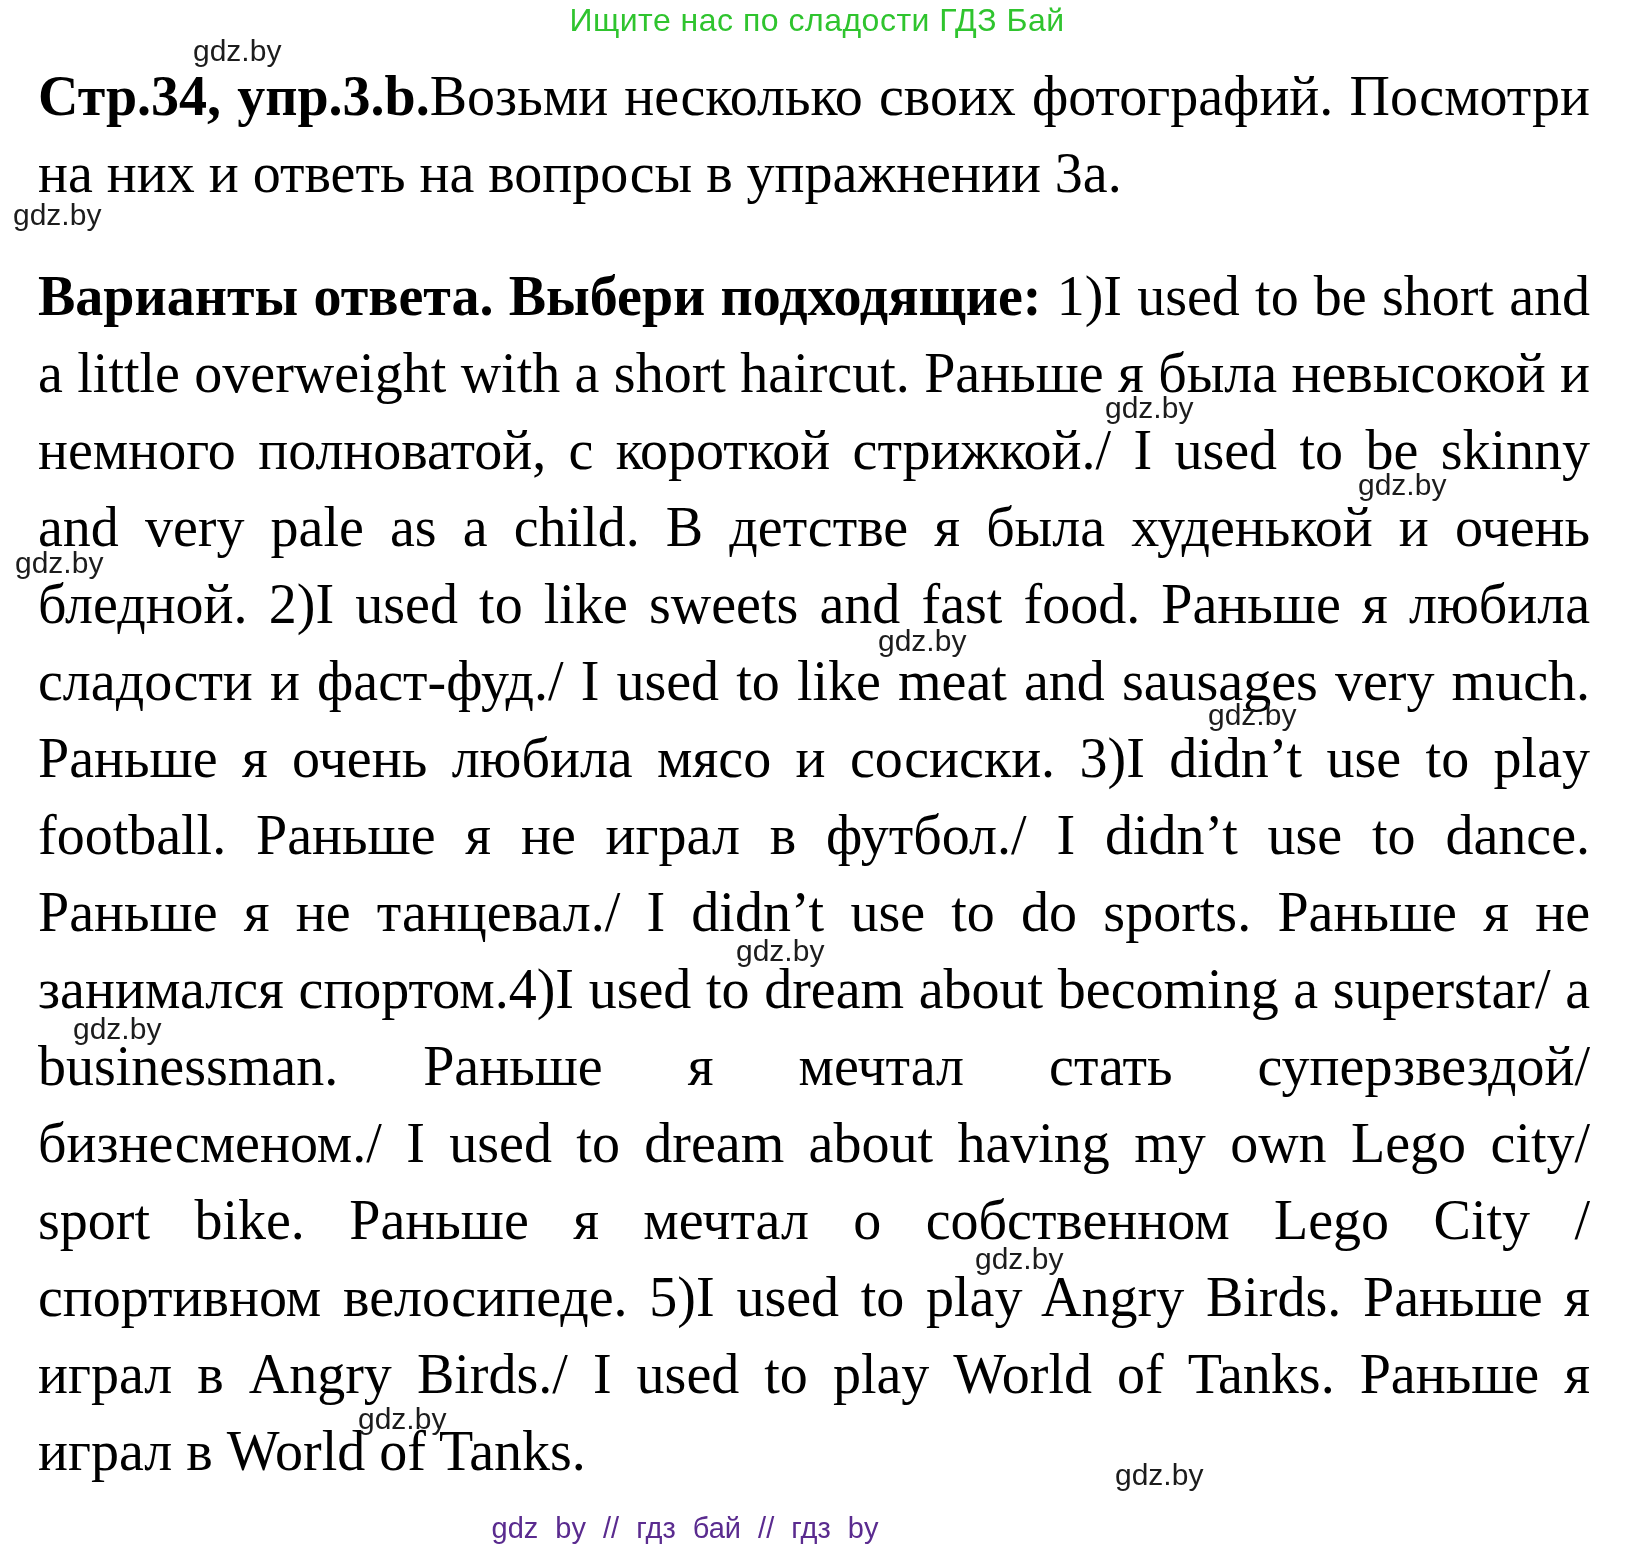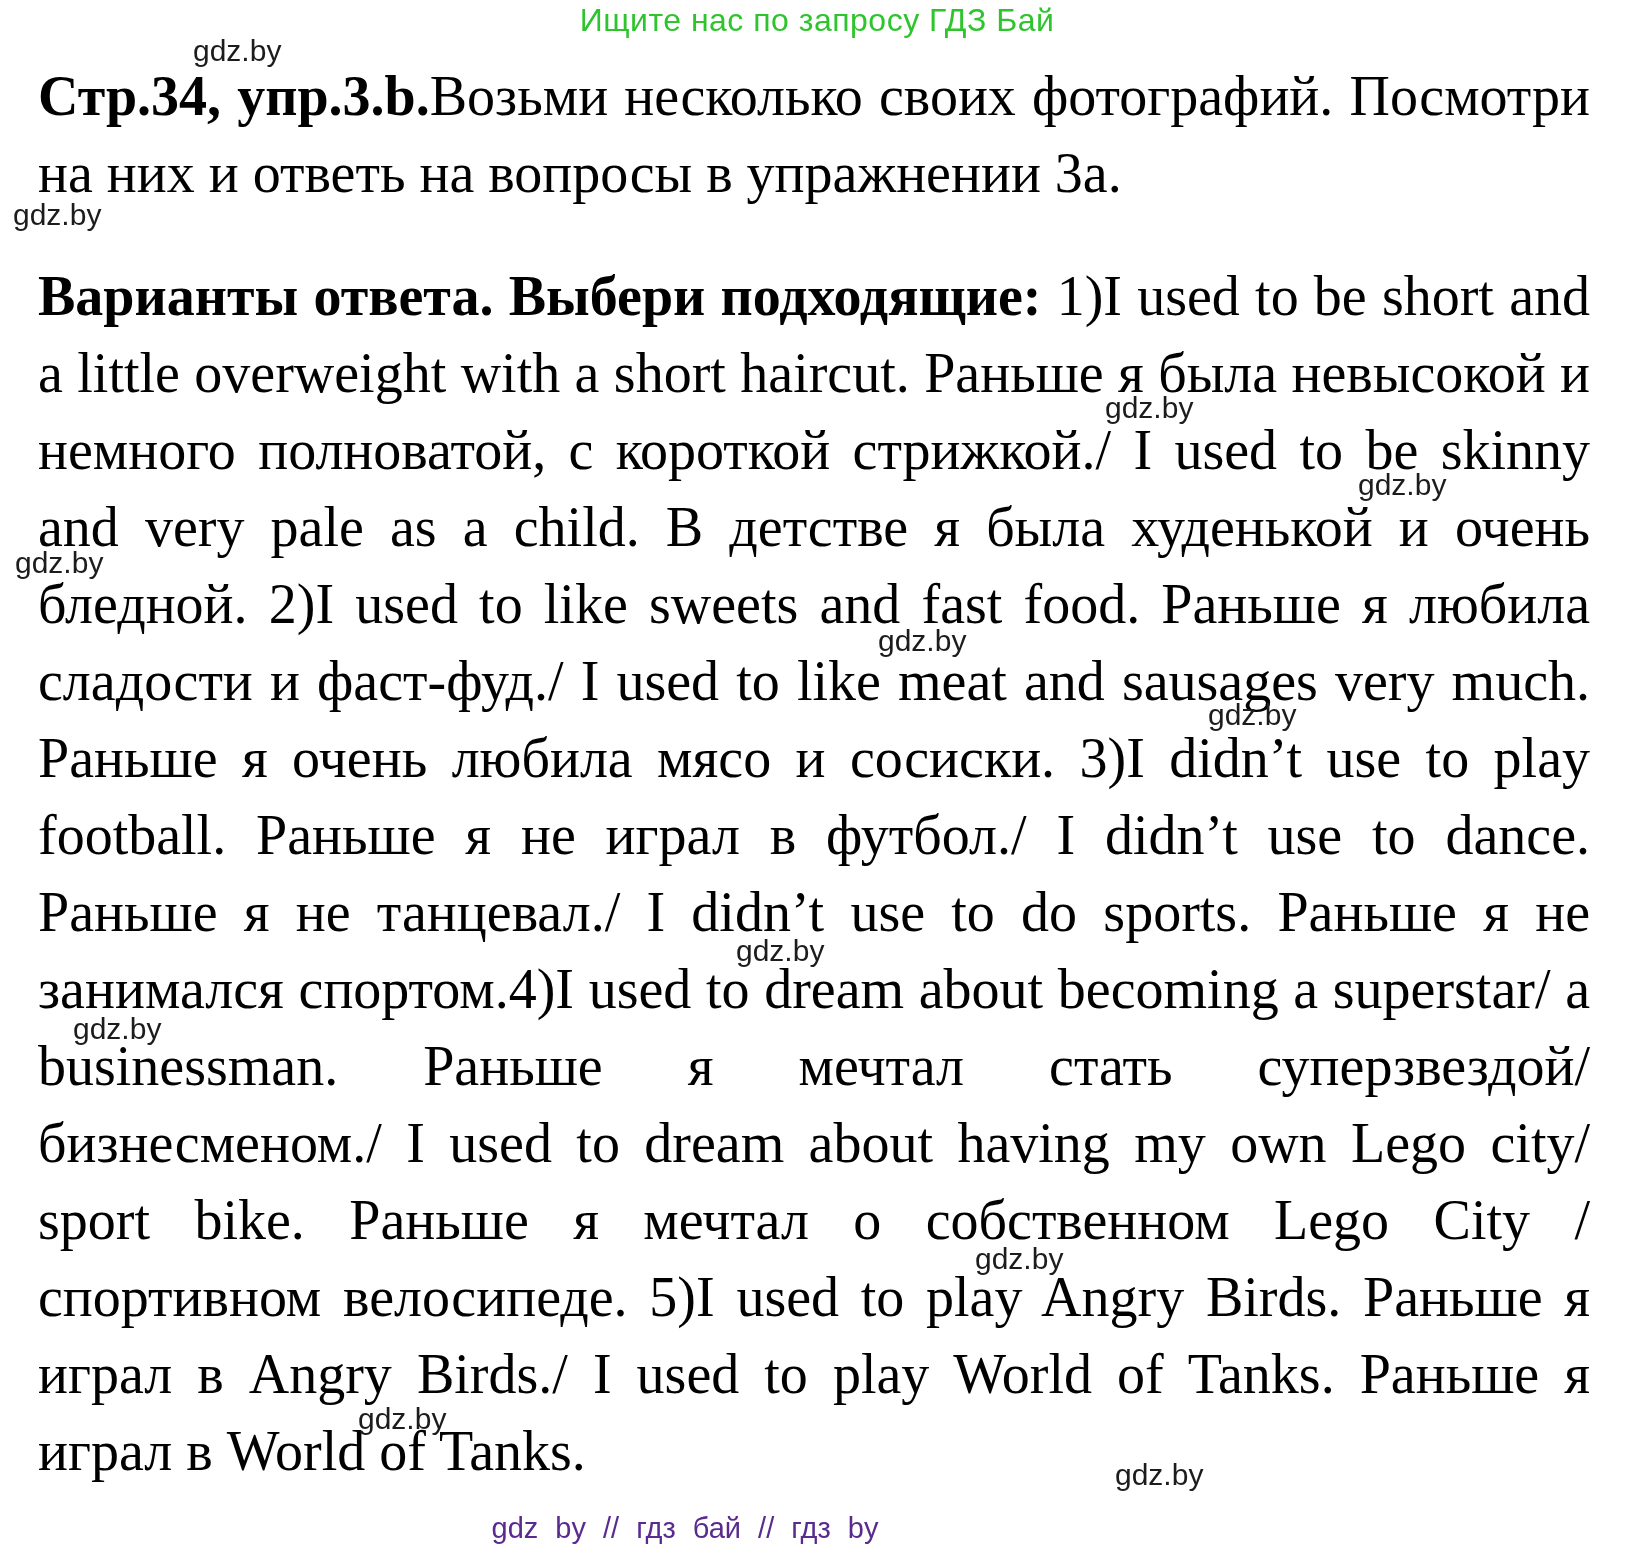--- a/index.html
+++ b/index.html
@@ -54,21 +54,21 @@
     font-size: 29px;
     word-spacing: 9px;
     white-space: nowrap;
   }
 </style>
 </head>
 <body>
 
 <div class="page">
 
-  <div class="banner" style="color: rgb(47, 196, 46);">Ищите нас по запросу ГДЗ Бай</div>
+  <div class="banner" style="color: rgb(47, 196, 46);">Ищите нас по сладости ГДЗ Бай</div>
 
   <div class="content">
     <p class="para"><b>Стр.34, упр.3.b.</b><span>Возьми несколько своих фотографий. Посмотри на них и ответь на вопросы в упражнении 3а.</span></p>
     <p class="para"><b>Варианты ответа. Выбери подходящие: </b><span>1)I used to be short and a little overweight with a short haircut. Раньше я была невысокой и немного полноватой, с короткой стрижкой./ I used to be skinny and very pale as a child. В детстве я была худенькой и очень бледной. 2)I used to like sweets and fast food. Раньше я любила сладости и фаст-фуд./ I used to like meat and sausages very much. Раньше я очень любила мясо и сосиски. 3)I didn’t use to play football. Раньше я не играл в футбол./ I didn’t use to dance. Раньше я не танцевал./ I didn’t use to do sports. Раньше я не занимался спортом.4)I used to dream about becoming a superstar/ a businessman. Раньше я мечтал стать суперзвездой/ бизнесменом./ I used to dream about having my own Lego city/ sport bike. Раньше я мечтал о собственном Lego City / спортивном велосипеде. 5)I used to play Angry Birds. Раньше я играл в Angry Birds./ I used to play World of Tanks. Раньше я играл в World of Tanks.</span></p>
   </div>
 
   <div class="watermark-layer">
       <span class="watermark" style="left: 193px; top: 36px; color: rgb(28, 28, 28);">gdz.by</span>
       <span class="watermark" style="left: 13px; top: 200px; color: rgb(28, 28, 28);">gdz.by</span>
       <span class="watermark" style="left: 1105px; top: 393px; color: rgb(28, 28, 28);">gdz.by</span>

